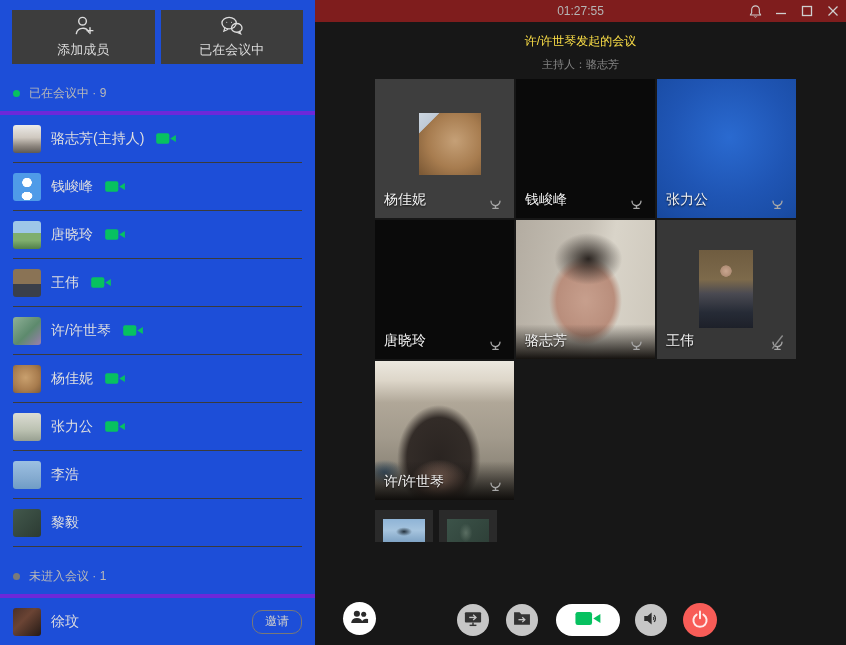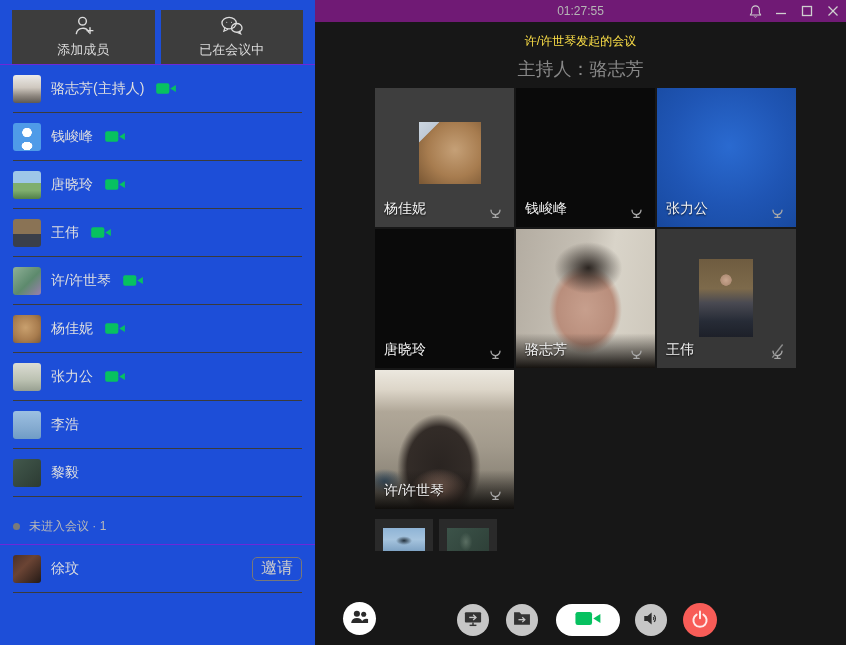--- a/index.html
+++ b/index.html
@@ -19,55 +19,55 @@
     font-size:12px; color:#b8b8b8; }
   .dot { width:7px; height:7px; border-radius:50%; flex:none; }
   .dot.on { background:var(--green,#07c160); }
   .dot.off { background:#7a7a7a; }
 
   .plist { list-style:none; }
   .prow { margin:0 13px; height:48px; display:flex; align-items:center; gap:10px;
     border-bottom:1px solid #3b3b3b; cursor:pointer; }
   .plist .prow:first-of-type,{ border-top:1px solid #3b3b3b; }
   .plist { border-top:1px solid #3b3b3b; margin:0 0; }
-  .plist.bordered { border-top:1px solid #6d28d9; }
+  .plist.bordered { border-top:4px solid #6d28d9; }
   .pname { font-size:14px; color:#dfdfdf; white-space:nowrap; }
   .cam { display:inline-flex; margin-left:2px; }
 
   .avatar { width:28px; height:28px; border-radius:3px; flex:none; }
   .av-photo-light { background:linear-gradient(180deg,#ecebe8 0%,#cfc8bf 45%,#8d867e 75%,#5e5953 100%); }
   .av-default-blue { background:
       radial-gradient(circle 5px at 50% 34%, #fff 0 4.5px, rgba(255,255,255,0) 5px),
       radial-gradient(ellipse 9px 7px at 50% 82%, #fff 0 60%, rgba(255,255,255,0) 62%),
       #4f9be8; }
   .av-landscape { background:linear-gradient(180deg,#9ec7e8 0 42%,#7fae6d 42% 70%,#50804a 100%); }
   .av-suit { background:linear-gradient(180deg,#8a7355 0 52%,#3a3f4a 52% 100%); }
   .av-green-figure { background:linear-gradient(135deg,#8fb097 0%,#5d8a6d 55%,#9a7fae 100%); }
   .av-cat { background:radial-gradient(circle at 45% 45%, #c9a06e 0%, #a87c4e 60%, #7c5a38 100%); }
   .av-statue { background:linear-gradient(180deg,#dcdcd4 0%,#bcc2b2 60%,#98a091 100%); }
   .av-bird { background:linear-gradient(180deg,#9cc0e2 0%,#85abd0 60%,#6f9cc6 100%); }
   .av-board { background:linear-gradient(135deg,#42584c 0%,#2c3b33 100%); }
   .av-dark { background:linear-gradient(135deg,#4a3028 0%,#6b4434 40%,#241a16 100%); }
 
   .invite-btn { margin-left:auto; width:50px; height:24px; background:transparent;
-    border:1px solid #787878; border-radius:5px; color:#cccccc; font-size:16px;
+    border:1px solid #787878; border-radius:10px; color:#cccccc; font-size:12px;
     cursor:pointer; font-family:inherit; }
 
   
   .main { flex:1; position:relative; background:#171717; }
-  .titlebar { height:22px; background:#701a75; display:flex; align-items:center; justify-content:center; position:relative; }
+  .titlebar { height:22px; background:#7f1d1d; display:flex; align-items:center; justify-content:center; position:relative; }
   .timer { font-size:12px; color:#b5b5b5; }
   .win-controls { position:absolute; right:0; top:0; height:22px; display:flex; align-items:center; }
   .wbtn { width:26px; height:22px; display:flex; align-items:center; justify-content:center;
     background:transparent; border:none; cursor:pointer; color:#cfcfcf; }
   .wbtn svg { display:block; }
 
   .meet-head { text-align:center; }
   .meet-title { margin-top:11px; font-size:12px; color:#fde047; font-weight:400; }
-  .meet-host { margin-top:7px; font-size:18px; color:#878787; }
+  .meet-host { margin-top:7px; font-size:11px; color:#878787; }
 
   .grid { width:421px; margin:7px 0 0 60px; display:flex; flex-wrap:wrap; gap:2px; }
   .tile { width:139px; height:139px; position:relative; overflow:hidden; background:#3e3e3e; cursor:pointer; }
   .tile .still { position:absolute; }
   .tile-name { position:absolute; left:9px; bottom:9px; font-size:14px; color:#f4f4f4;
     text-shadow:0 1px 2px rgba(0,0,0,.85); z-index:2; }
   .tile-mic { position:absolute; right:11px; bottom:8px; z-index:2; display:inline-flex; }
   .mic-slash { display:none; }
   .m-true .mic-slash { display:block; }
 
@@ -153,20 +153,24 @@
             <ellipse cx="18.5" cy="13.5" rx="5.5" ry="4.6"></ellipse>
             <path d="M21.5 17.2 L22.6 19.8 L19.6 18.5" stroke-width="1.3"></path>
             <circle cx="8" cy="7.6" r="0.6" fill="#dcdcdc" stroke="none"></circle>
             <circle cx="13" cy="7.6" r="0.6" fill="#dcdcdc" stroke="none"></circle>
           </svg>
         </span>
         <span>已在会议中</span>
       </button>
     </div>
 
+    <div class="sec-label">
+      <span class="dot on"></span>
+      <span>已在会议中 · 9</span>
+    </div>
 
     <ul class="plist bordered" id="in-meeting-list">
 
         <li class="prow">
           <span class="avatar av-photo-light"></span>
           <span class="pname">骆志芳(主持人)</span>
           <span class="cam">
             <svg width="21" height="15" viewBox="0 0 22 16" fill="#07c160">
               <use href="#ic-cam"></use>
             </svg>

